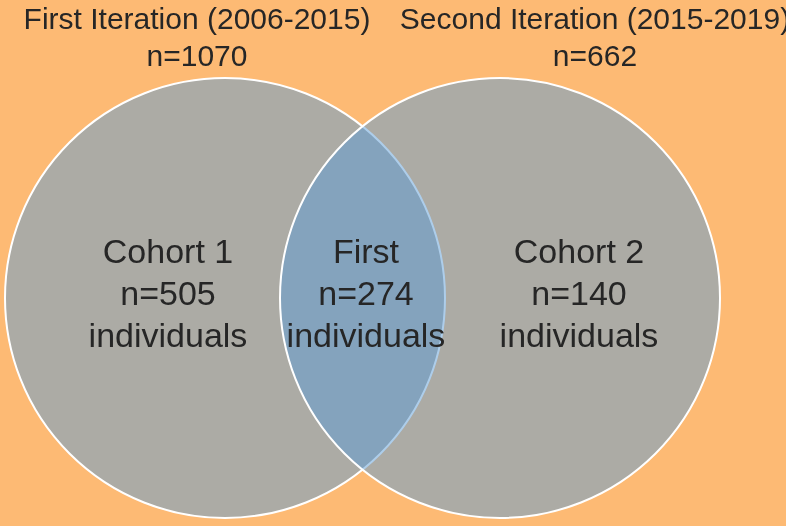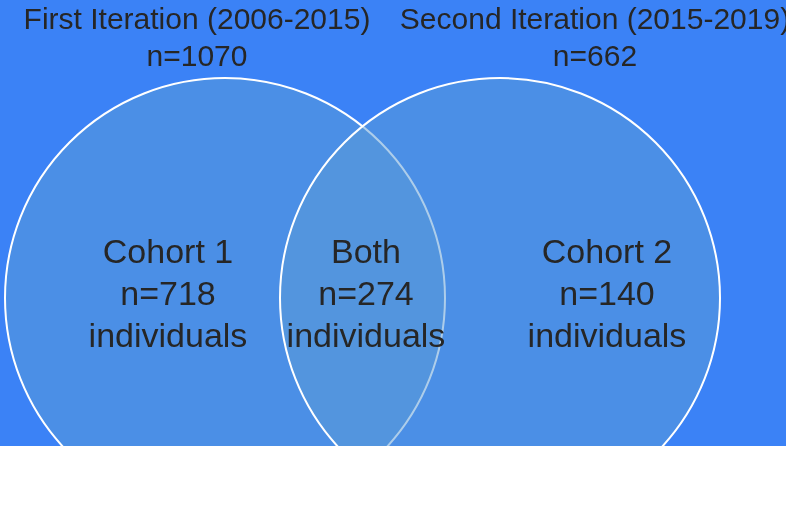--- a/index.html
+++ b/index.html
@@ -3,22 +3,22 @@
 <meta charset="utf-8">
 <style>
   html, body {
     margin: 0;
     padding: 0;
     background: #ffffff;
   }
   .figure {
     position: relative;
     width: 786px;
-    height: 446px;
-    background: #3b82f6;
+    height: 526px;
+    background: #fdba74;
     overflow: hidden;
     font-family: "Liberation Sans", sans-serif;
     color: #262626;
   }
   .venn-svg {
     position: absolute;
     left: 0;
     top: 0;
   }
   .title {
@@ -34,21 +34,21 @@
   .set-label {
     position: absolute;
     top: 230px;
     text-align: center;
     font-size: 34px;
     line-height: 42px;
     white-space: nowrap;
   }
   .label-cohort1 { left: 68px;  width: 200px; }
   .label-both    { left: 266px; width: 200px; }
-  .label-cohort2 { left: 507px; width: 200px; }
+  .label-cohort2 { left: 479px; width: 200px; }
   .line { display: block; }
 </style>
 </head>
 <body>
 
 <div class="figure">
 
   <svg class="venn-svg" width="786" height="526" viewBox="0 0 786 526" aria-hidden="true">
     <circle cx="225" cy="298" r="220" fill-opacity="0.5" stroke="#FFFFFF" stroke-width="2" fill="#5B9BD5"></circle>
     <circle cx="500" cy="298" r="220" fill-opacity="0.5" stroke="#FFFFFF" stroke-width="2" fill="#5B9BD5"></circle>
@@ -59,26 +59,26 @@
     <span class="line">n=1070</span>
   </div>
 
   <div class="title title-right">
     <span class="line">Second Iteration (2015-2019)</span>
     <span class="line">n=662</span>
   </div>
 
   <div class="set-label label-cohort1">
     <span class="line">Cohort 1</span>
-    <span class="line">n=718</span>
+    <span class="line">n=505</span>
     <span class="line">individuals</span>
   </div>
 
   <div class="set-label label-both">
-    <span class="line">Both</span>
+    <span class="line">First</span>
     <span class="line">n=274</span>
     <span class="line">individuals</span>
   </div>
 
   <div class="set-label label-cohort2">
     <span class="line">Cohort 2</span>
     <span class="line">n=140</span>
     <span class="line">individuals</span>
   </div>
 

